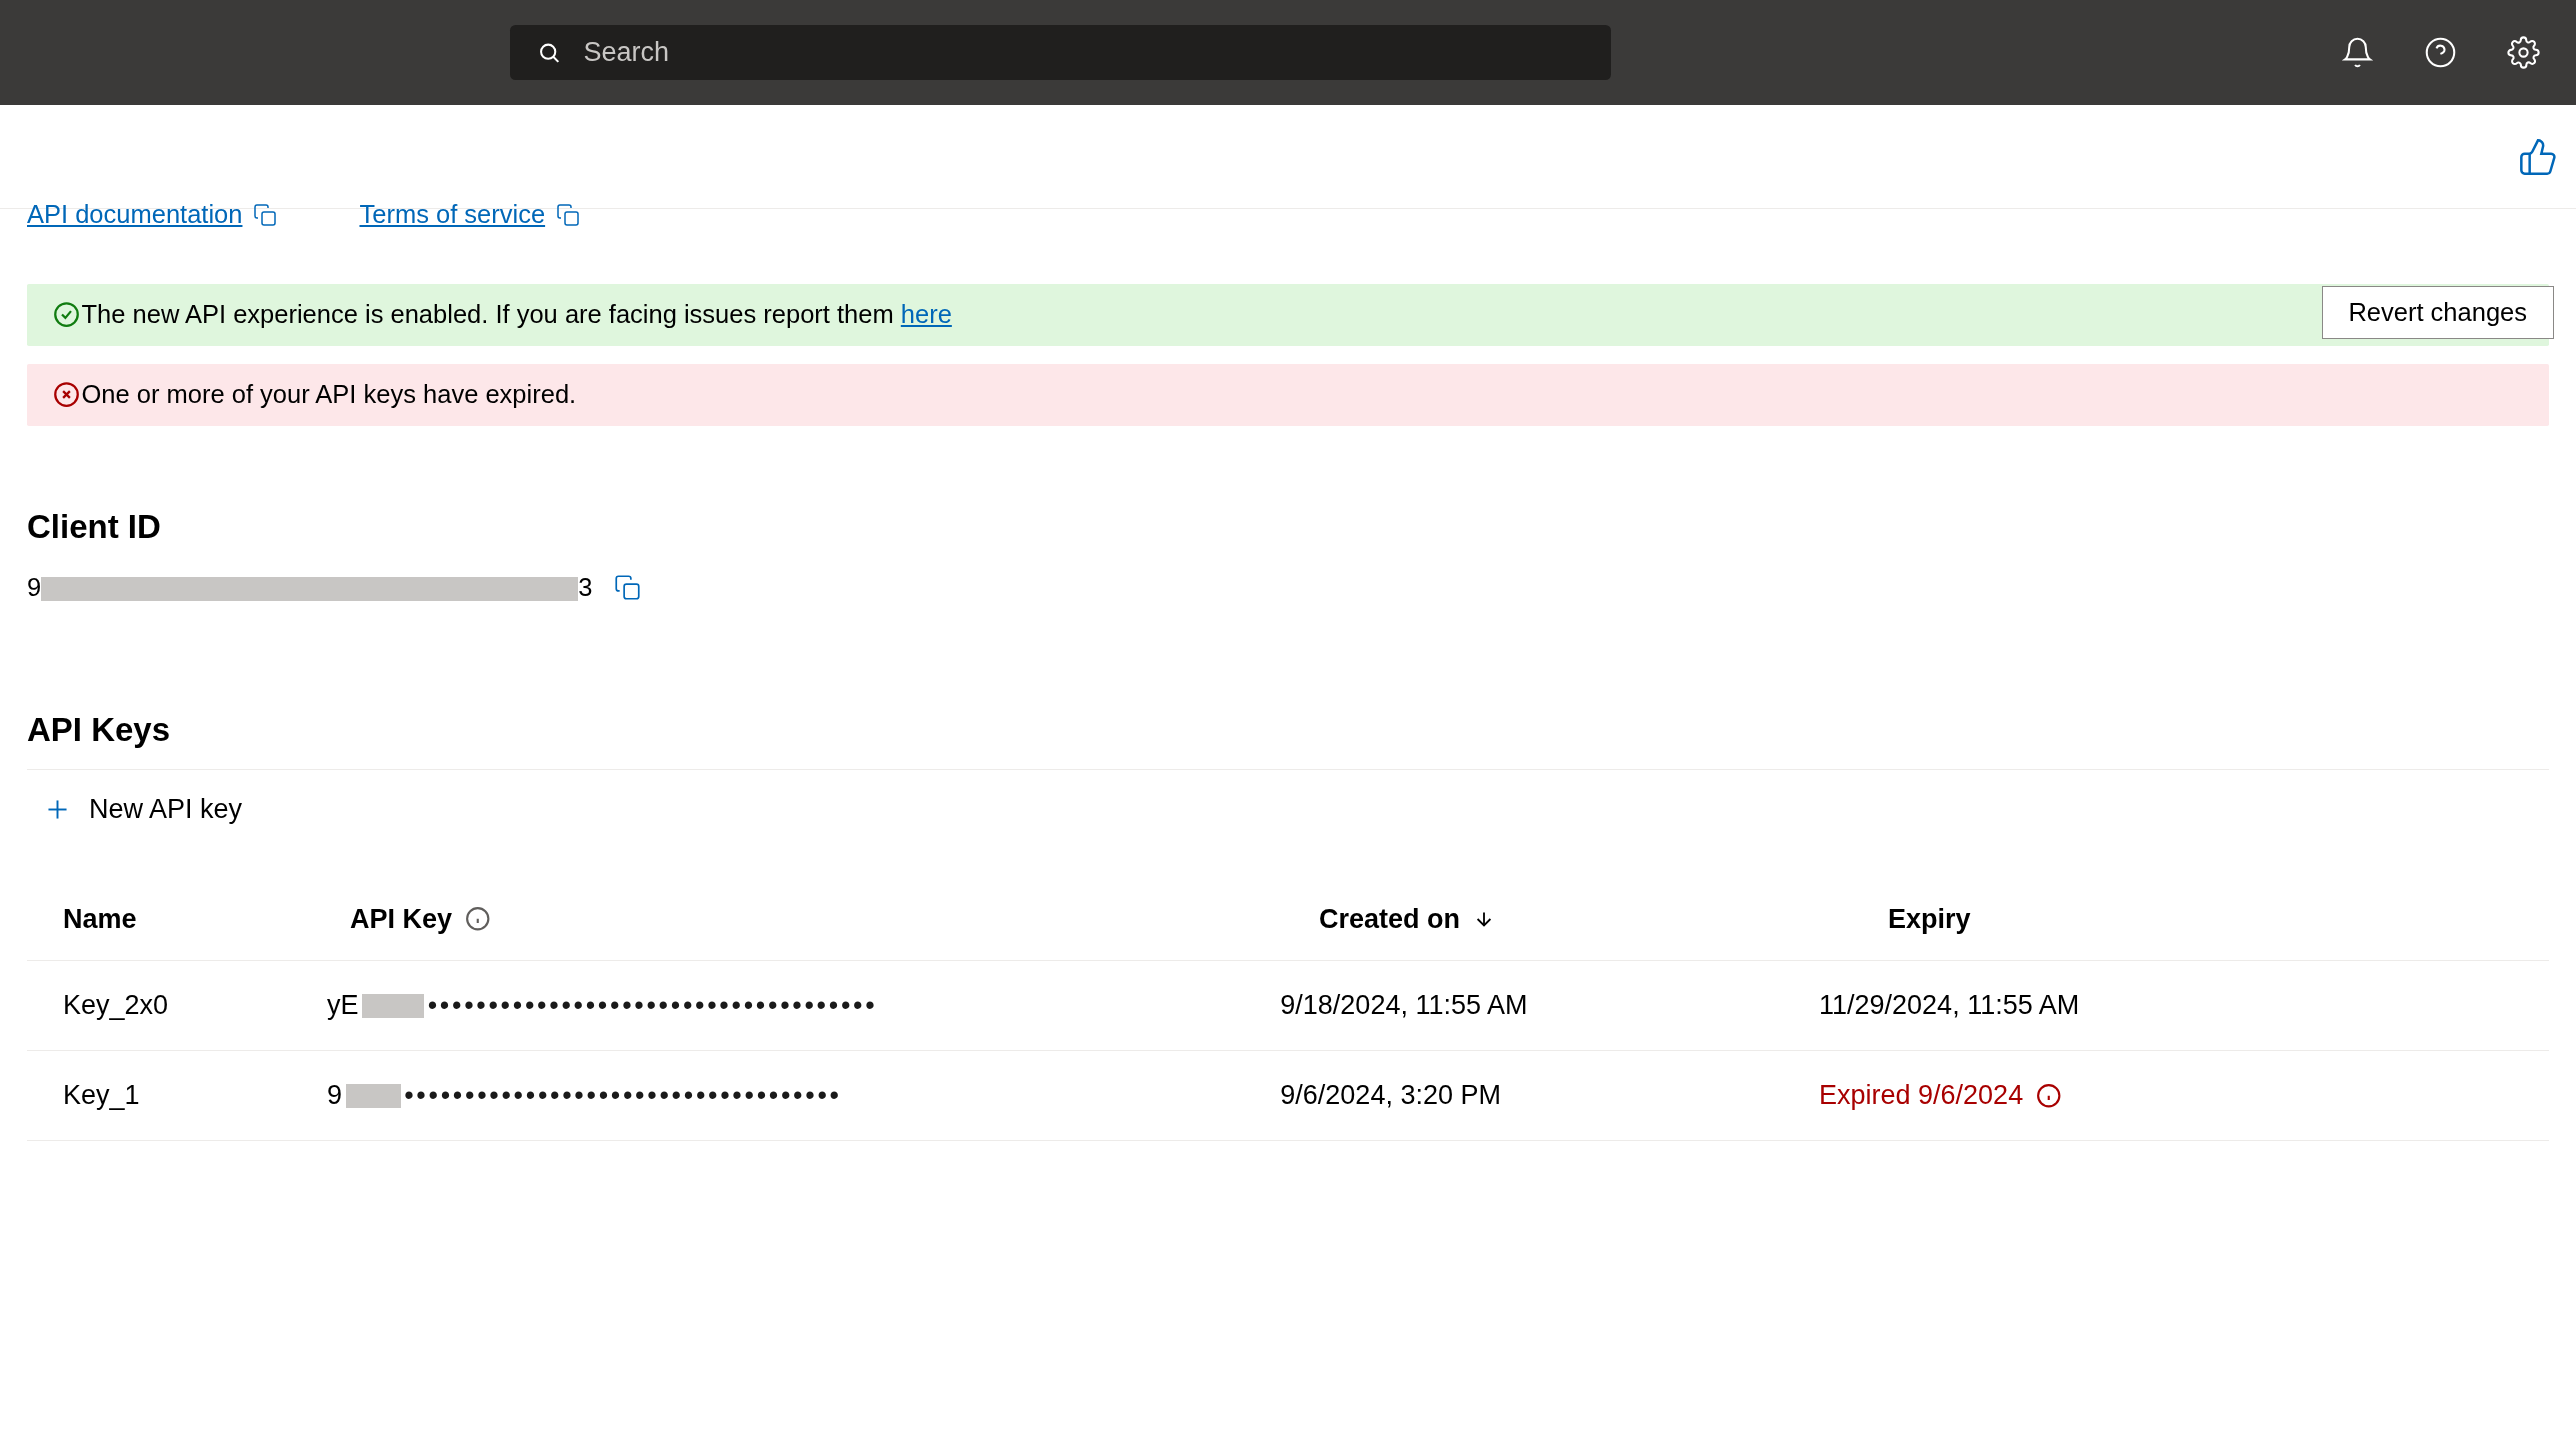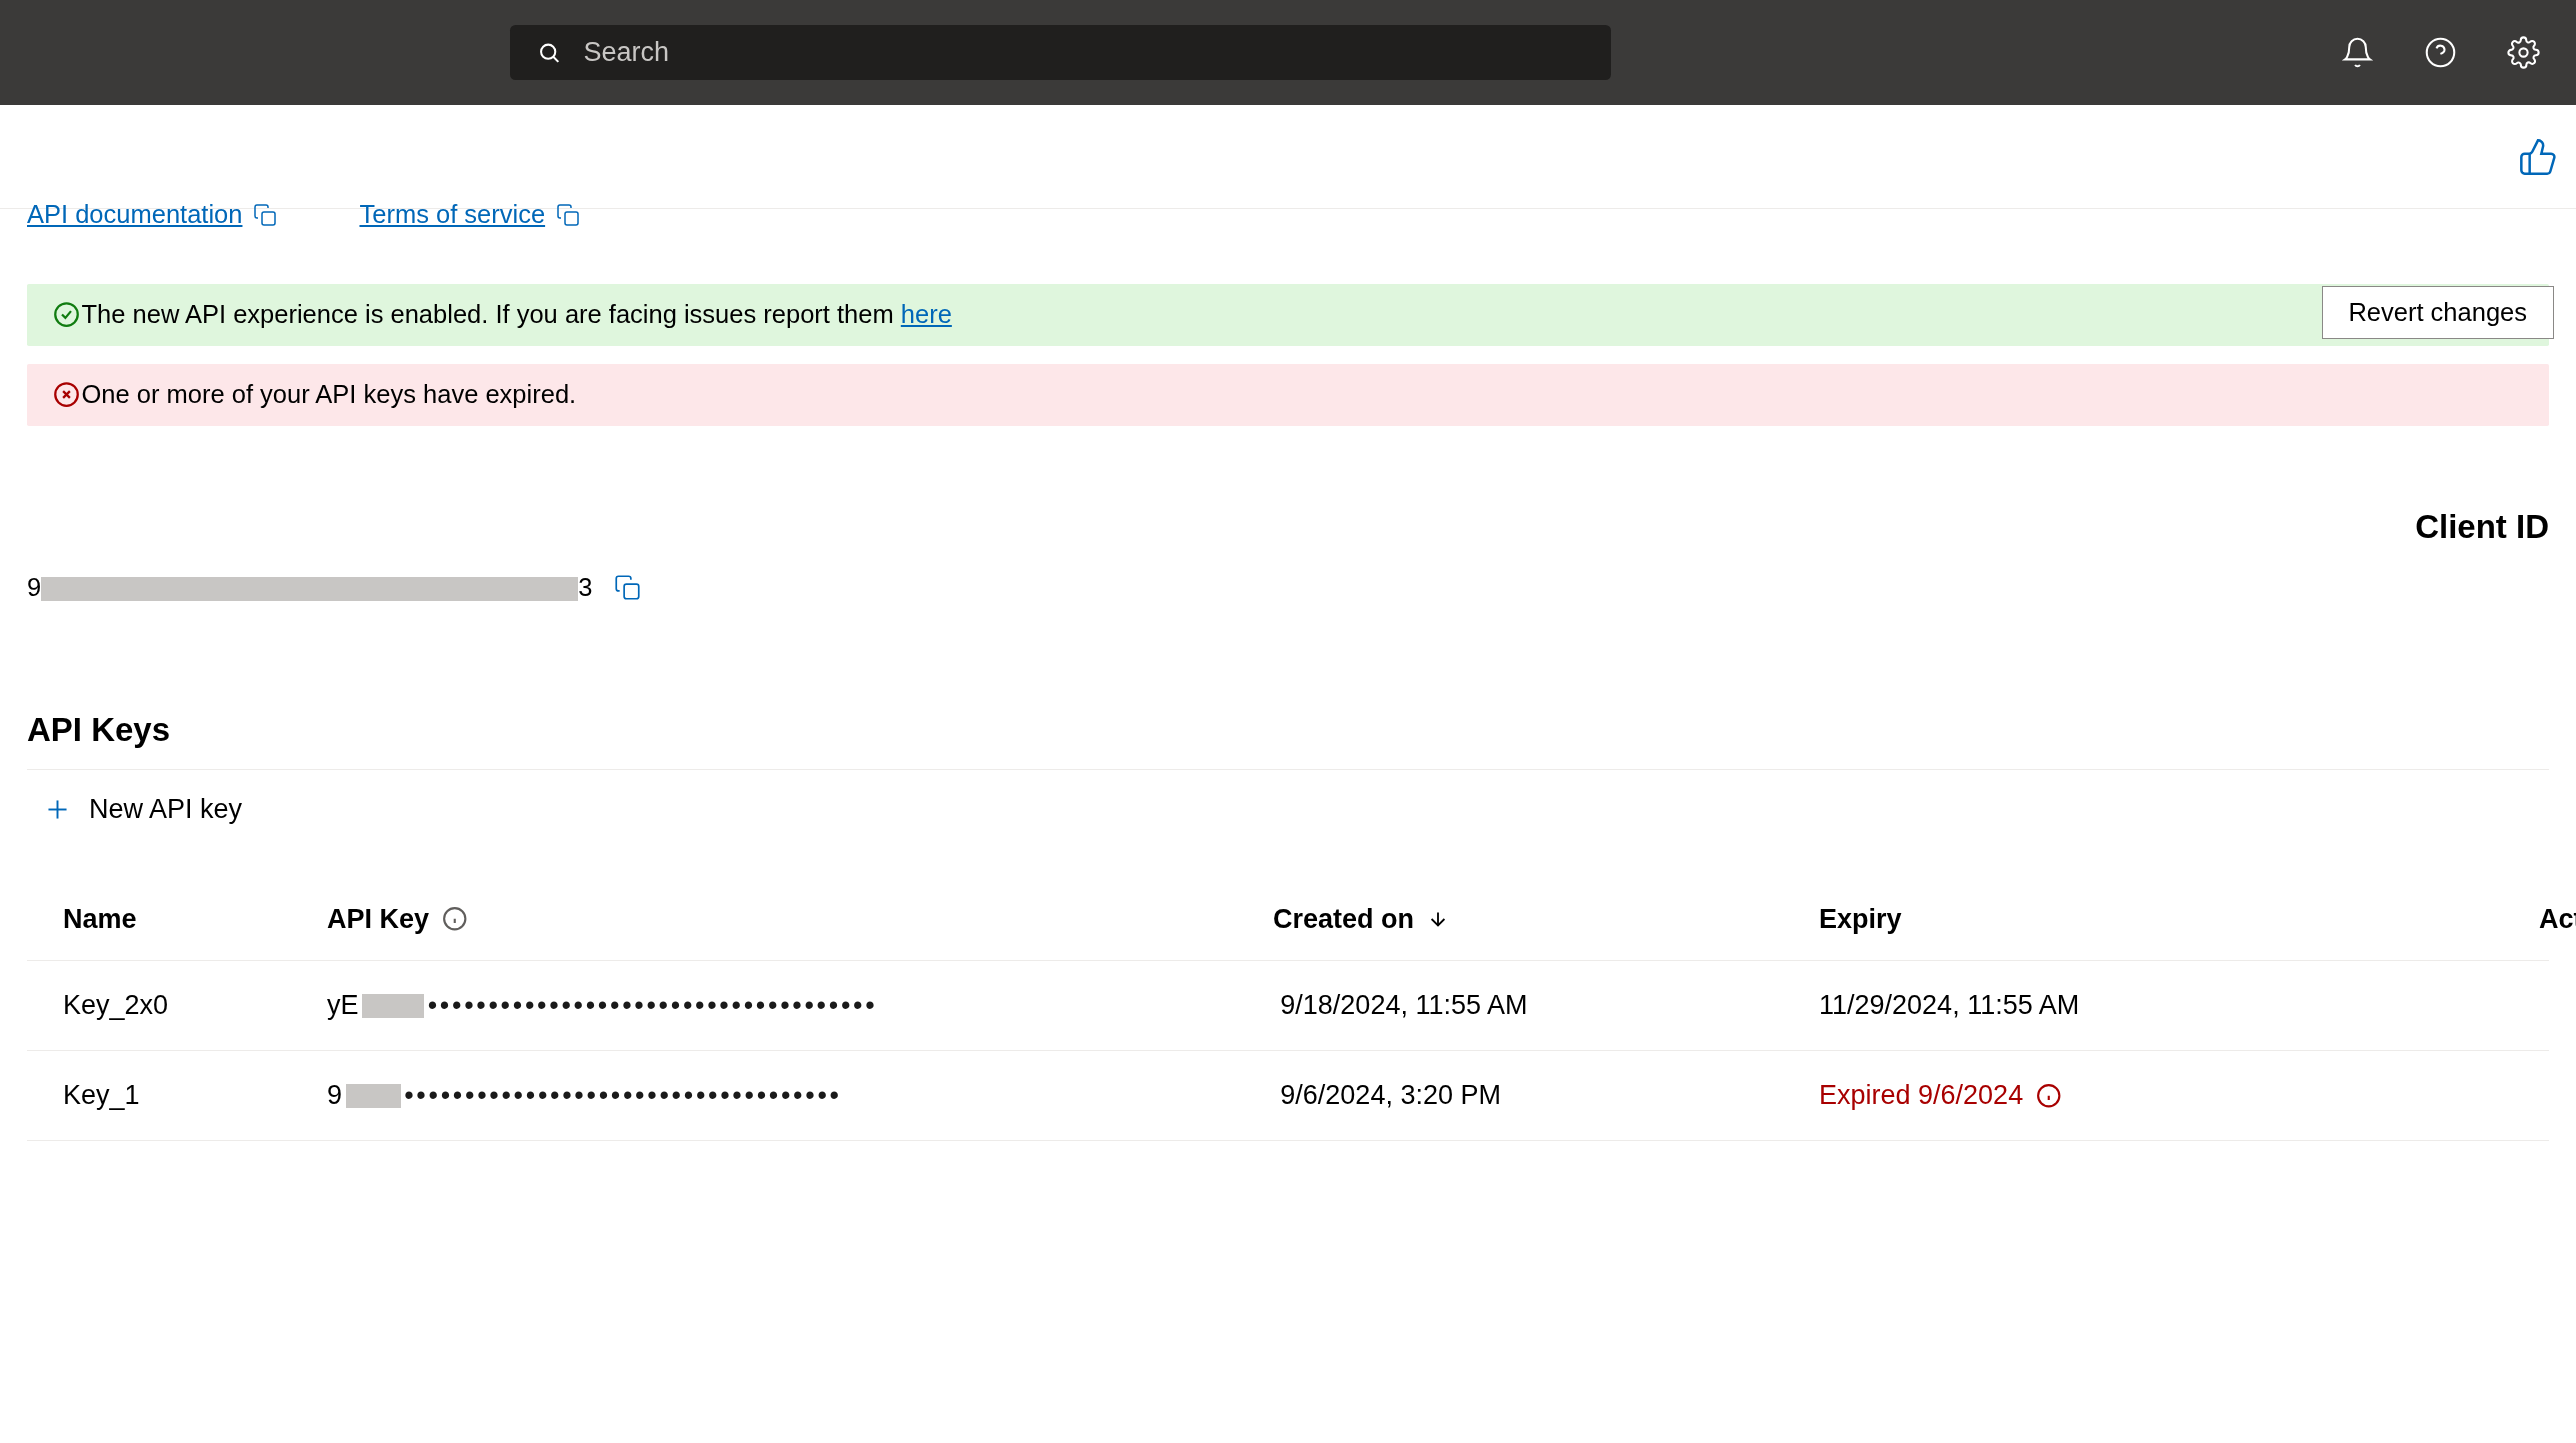--- a/index.html
+++ b/index.html
@@ -163,21 +163,20 @@
       font-size: 25.5px;
       cursor: pointer;
     }
     .main-content {
       padding: 0 27px;
     }
     .section-heading {
       font-size: 33px;
       font-weight: 600;
       margin-top: 82px;
-      text-align: right;
     }
     .client-id-row {
       display: flex;
       align-items: center;
       gap: 22px;
       margin-top: 27px;
       font-size: 25.5px;
     }
     .redacted {
       display: inline-block;
@@ -218,20 +217,21 @@
       width: 100%;
       margin-top: 55px;
     }
     .table-header {
       display: grid;
       grid-template-columns: 264px 946px 546px 692px 127px;
       padding: 0 36px 25.5px 36px;
       border-bottom: 1.8px solid #edebe9;
       font-size: 27px;
       font-weight: 600;
+      gap: 23px;
     }
     .th {
       display: flex;
       align-items: center;
       gap: 12.7px;
     }
     .th.right {
       justify-content: flex-end;
     }
     .info-icon {

